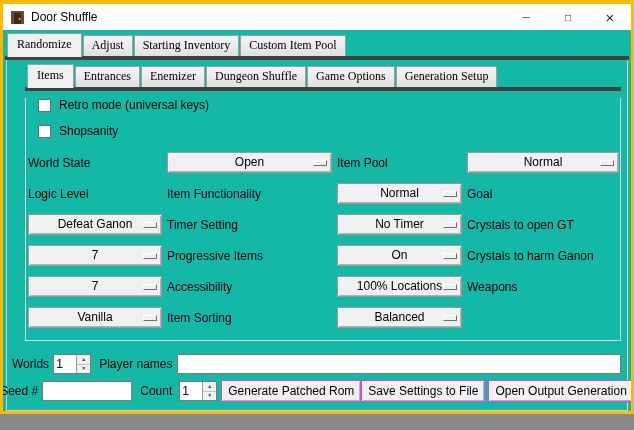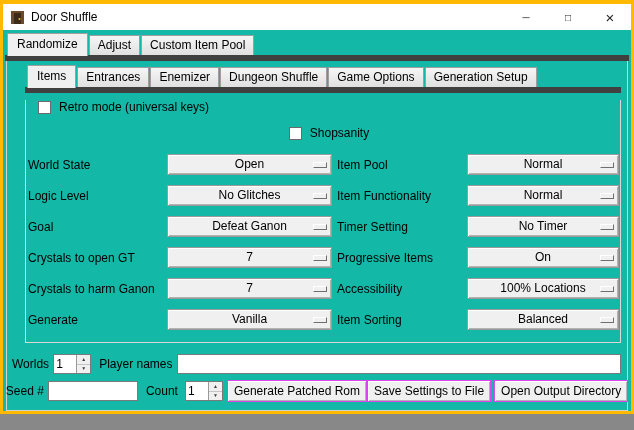--- a/index.html
+++ b/index.html
@@ -15,34 +15,34 @@
   .title { font-size:12px; }
   .win-btns { margin-left:auto; display:flex; height:100%; }
   .win-btn { width:42px; height:100%; display:flex; align-items:center; justify-content:center; color:#222; }
   .win-btn.min span, .win-btn.max span { font-size:10px; }
   .win-btn.close span { font-size:15px; }
 
   
   .client { flex:1; display:flex; flex-direction:column; padding:3px 2px 0 2px; min-height:0; }
 
   
-  .tabbar { display:flex; align-items:flex-end; border-bottom:6px solid #404040; padding-left:2px; flex:none; }
+  .tabbar { display:flex; align-items:flex-end; border-bottom:4px solid #404040; padding-left:2px; flex:none;font-family:Liberation Serif, serif; }
   .tab { border:1px solid #9e9e9e; border-bottom:none; background:linear-gradient(#f6f6f6,#e0e0e0);
          padding:2px 8px 3px; margin-right:1px; white-space:nowrap; }
   .tab.selected { background:#f0f0f0; padding:3px 9px 5px; margin-bottom:-1px; }
 
   .outer-pane { flex:1; display:flex; flex-direction:column; border:1px solid #d2d2d2; border-top:none;
                 margin:0 1px 0 1px; min-height:0; }
 
   .inner-nb { margin:4px 6px 0 18px; }
   .inner-pane { border:1px solid #d8d8d8; border-top:none; padding-bottom:12px; }
 
   
   .check-row { display:flex; align-items:center; margin:7px 0 0 12px; }
-  .check-row.second { margin-top:12px;justify-content:center; }
+  .check-row.second { margin-top:12px; }
   .cb { width:13px; height:13px; background:#fff; border:1px solid #6b6b6b; margin-right:8px; flex:none; }
 
   
   .fields-grid { display:grid; grid-template-columns:134px 165px 125px 152px; column-gap:5px; row-gap:10px;
                  align-items:center; margin:14px 0 0 2px; }
   .field-label { text-align:left; white-space:nowrap; }
   .dropdown { height:21px; background:#f0f0f0; border:1px solid #9a9a9a; position:relative;
               box-shadow: inset 1px 1px 0 #ffffff, inset -1px -1px 0 #b2b2b2;
               display:flex; align-items:center; }
   .dd-value { flex:1; text-align:center; padding-bottom:1px; }
@@ -90,20 +90,21 @@
           <span>×</span>
         </div>
     </div>
   </div>
 
   <div class="client">
 
     <div class="tabbar">
       <div class="tab selected">Randomize</div>
       <div class="tab">Adjust</div>
+      <div class="tab">Starting Inventory</div>
       <div class="tab">Custom Item Pool</div>
     </div>
 
     <div class="outer-pane">
 
       <div class="inner-nb">
         <div class="tabbar">
           <div class="tab selected">Items</div>
           <div class="tab">Entrances</div>
           <div class="tab">Enemizer</div>
@@ -130,24 +131,20 @@
               <span class="dd-value">Open</span>
               <span class="dd-indicator"></span>
             </div>
             <div class="field-label">Item Pool</div>
             <div class="dropdown">
               <span class="dd-value">Normal</span>
               <span class="dd-indicator"></span>
             </div>
 
             <div class="field-label">Logic Level</div>
-            <div class="dropdown">
-              <span class="dd-value">No Glitches</span>
-              <span class="dd-indicator"></span>
-            </div>
             <div class="field-label">Item Functionality</div>
             <div class="dropdown">
               <span class="dd-value">Normal</span>
               <span class="dd-indicator"></span>
             </div>
 
             <div class="field-label">Goal</div>
             <div class="dropdown">
               <span class="dd-value">Defeat Ganon</span>
               <span class="dd-indicator"></span>
@@ -173,21 +170,21 @@
             <div class="dropdown">
               <span class="dd-value">7</span>
               <span class="dd-indicator"></span>
             </div>
             <div class="field-label">Accessibility</div>
             <div class="dropdown">
               <span class="dd-value">100% Locations</span>
               <span class="dd-indicator"></span>
             </div>
 
-            <div class="field-label">Generate</div>
+            <div class="field-label">Weapons</div>
             <div class="dropdown">
               <span class="dd-value">Vanilla</span>
               <span class="dd-indicator"></span>
             </div>
             <div class="field-label">Item Sorting</div>
             <div class="dropdown">
               <span class="dd-value">Balanced</span>
               <span class="dd-indicator"></span>
             </div>
 
@@ -216,19 +213,19 @@
           <div class="spinbox ml3">
             <input value="1" style="">
             <div class="spin-col">
               <span class="spin-btn">▲</span>
               <span class="spin-btn">▼</span>
             </div>
           </div>
           <button class="btn ml4">Generate Patched Rom</button>
           <div class="spacer"></div>
           <button class="btn">Save Settings to File</button>
-          <button class="btn ml3">Open Output Directory</button>
+          <button class="btn ml3">Open Output Generation</button>
         </div>
       </div>
 
     </div>
   </div>
 </div>
 
 </body></html>

